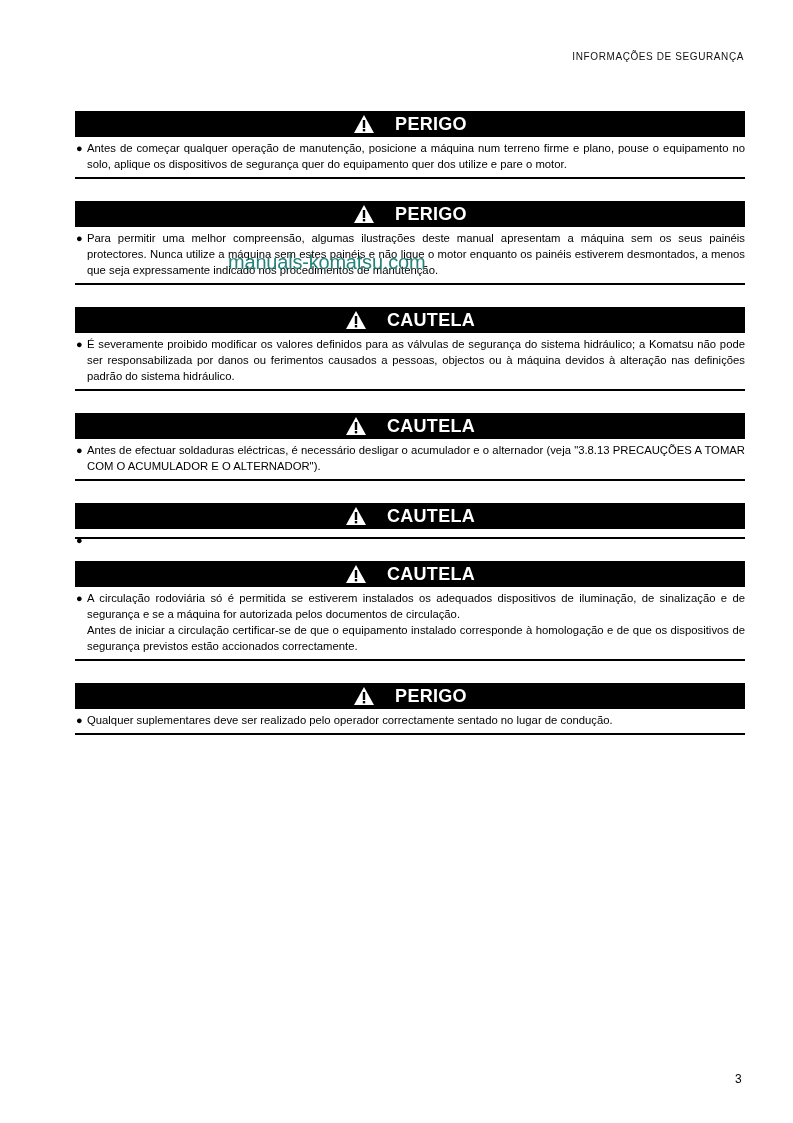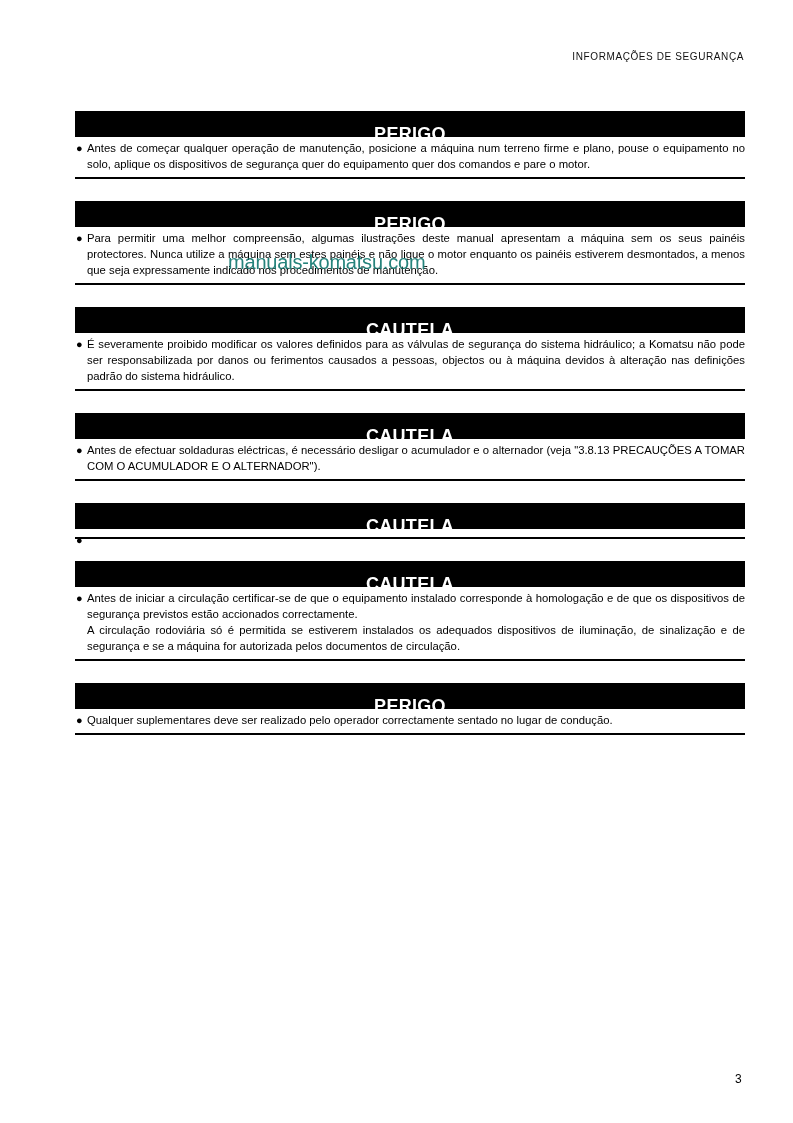--- a/index.html
+++ b/index.html
@@ -8,21 +8,21 @@
       font-family: "Liberation Sans", sans-serif; color: #000;
     }
     .header-title {
       position: absolute; top: 51px; right: 49px;
       font-size: 10px; letter-spacing: 0.6px; color: #111;
     }
     .content { position: absolute; left: 75px; width: 670px; top: 111px; }
     .notice { margin-bottom: 22px; }
     .notice-bar {
       background: #000; color: #fff; height: 26px;
-      display: flex; align-items: center; justify-content: center; gap: 20px; flex-direction: column;
+      display: flex; align-items: center; justify-content: center; gap: 20px;
     }
     .notice-bar .label {
       font-weight: bold; font-size: 18px; letter-spacing: 0.3px;
     }
     .warn-icon { width: 22px; height: 20px; display: inline-block; }
     .notice-body {
       position: relative; padding: 3px 0 5px 12px;
       font-size: 11.3px; line-height: 16px; text-align: justify;
       font-family: "Liberation Sans", sans-serif;
       transform-origin: left top;
@@ -52,21 +52,21 @@
     <div class="notice-bar">
       <svg class="warn-icon" viewBox="0 0 22 20">
           <polygon points="11,1 21,19 1,19" fill="#fff"></polygon>
           <rect x="9.8" y="6" width="2.4" height="8" fill="#000"></rect>
           <rect x="9.8" y="15" width="2.4" height="2.4" fill="#000"></rect>
         </svg>
       <span class="label">PERIGO</span>
     </div>
     <div class="notice-body">
       <span class="bullet">●</span>
-      <p>Antes de começar qualquer operação de manutenção, posicione a máquina num terreno firme e plano, pouse o equipamento no solo, aplique os dispositivos de segurança quer do equipamento quer dos comandos e pare o motor.</p>
+      <p>Antes de começar qualquer operação de manutenção, posicione a máquina num terreno firme e plano, pouse o equipamento no solo, aplique os dispositivos de segurança quer do equipamento quer dos utilize e pare o motor.</p>
     </div>
   </div>
 
   <div class="notice">
     <div class="notice-bar">
       <svg class="warn-icon" viewBox="0 0 22 20">
           <polygon points="11,1 21,19 1,19" fill="#fff"></polygon>
           <rect x="9.8" y="6" width="2.4" height="8" fill="#000"></rect>
           <rect x="9.8" y="15" width="2.4" height="2.4" fill="#000"></rect>
         </svg>
@@ -126,22 +126,22 @@
     <div class="notice-bar">
       <svg class="warn-icon" viewBox="0 0 22 20">
           <polygon points="11,1 21,19 1,19" fill="#fff"></polygon>
           <rect x="9.8" y="6" width="2.4" height="8" fill="#000"></rect>
           <rect x="9.8" y="15" width="2.4" height="2.4" fill="#000"></rect>
         </svg>
       <span class="label">CAUTELA</span>
     </div>
     <div class="notice-body">
       <span class="bullet">●</span>
+      <p>A circulação rodoviária só é permitida se estiverem instalados os adequados dispositivos de iluminação, de sinalização e de segurança e se a máquina for autorizada pelos documentos de circulação.</p>
       <p>Antes de iniciar a circulação certificar-se de que o equipamento instalado corresponde à homologação e de que os dispositivos de segurança previstos estão accionados correctamente.</p>
-      <p>A circulação rodoviária só é permitida se estiverem instalados os adequados dispositivos de iluminação, de sinalização e de segurança e se a máquina for autorizada pelos documentos de circulação.</p>
     </div>
   </div>
 
   <div class="notice">
     <div class="notice-bar">
       <svg class="warn-icon" viewBox="0 0 22 20">
           <polygon points="11,1 21,19 1,19" fill="#fff"></polygon>
           <rect x="9.8" y="6" width="2.4" height="8" fill="#000"></rect>
           <rect x="9.8" y="15" width="2.4" height="2.4" fill="#000"></rect>
         </svg>

